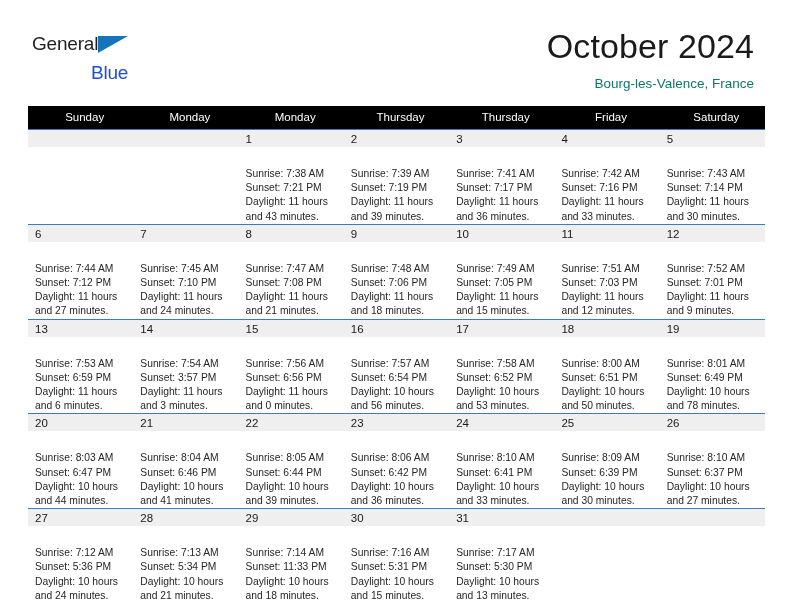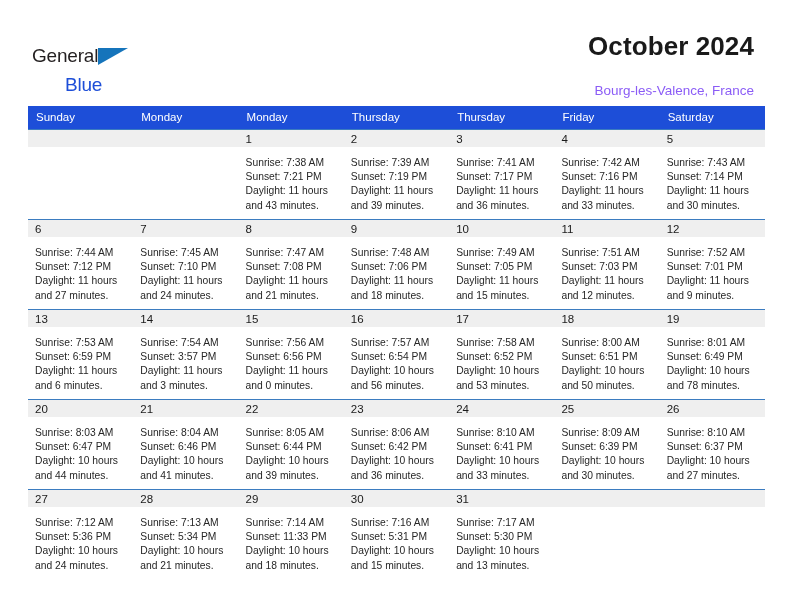--- a/index.html
+++ b/index.html
@@ -24,24 +24,25 @@
   
   .header {
     position: relative;
     height: 76px;
     padding: 24px 36px 0 30px;
   }
 
   .logo {
     position: absolute;
     left: 32px;
-    top: 46px;
+    top: 34px;
     display: flex;
     flex-direction: column;
     line-height: 1;
+    text-align: right;
   }
   .logo-row1 {
     display: flex;
     align-items: flex-start;
   }
   .logo-general {
     font-size: 19px;
     color: #231f20;
     letter-spacing: -0.2px;
     line-height: 20px;
@@ -63,54 +64,54 @@
     letter-spacing: -0.2px;
   }
 
   .title-block {
     position: absolute;
     right: 38px;
     top: 30px;
     text-align: right;
   }
   .cal-title {
-    font-size: 26px;
-    font-weight: bold;
+    font-size: 34px;
+    font-weight: normal;
     color: #1a1a1a;
     line-height: 32px;
     letter-spacing: 0.1px;
   }
   .cal-subtitle {
     font-size: 13.5px;
     font-weight: normal;
-    color: #8b5cf6;
-    margin-top: 21px;
+    color: #0f766e;
+    margin-top: 14px;
     line-height: 16px;
   }
 
   
   .cal-wrap {
     position: absolute;
     left: 28px;
     top: 106px;
     width: 737px;
   }
 
   table.cal {
     width: 737px;
     border-collapse: collapse;
     table-layout: fixed;
   }
 
   table.cal thead th {
-    background: #1d4ed8;
+    background: #000000;
     color: #ffffff;
     font-size: 11.5px;
     font-weight: normal;
-    text-align: left;
+    text-align: center;
     padding: 5px 0 5px 8px;
     height: 20px;
     line-height: 13px;
   }
 
   table.cal tbody tr {
     height: 90px;
   }
 
   table.cal tbody td {
@@ -125,21 +126,21 @@
     background: #efefef;
     height: 17px;
     padding: 2px 0 0 7px;
     font-size: 11.5px;
     color: #1a1a1a;
     line-height: 14px;
   }
 
   .cell-body {
     background: #ffffff;
-    padding: 9px 6px 0 7px;
+    padding: 20px 6px 0 7px;
     font-size: 10.3px;
     line-height: 14.2px;
     color: #262626;
   }
   .cell-body div { white-space: nowrap; }
 
   .empty .daynum-band { background: #efefef; }
   .empty .cell-body { min-height: 0; }
 </style>
 </head>

